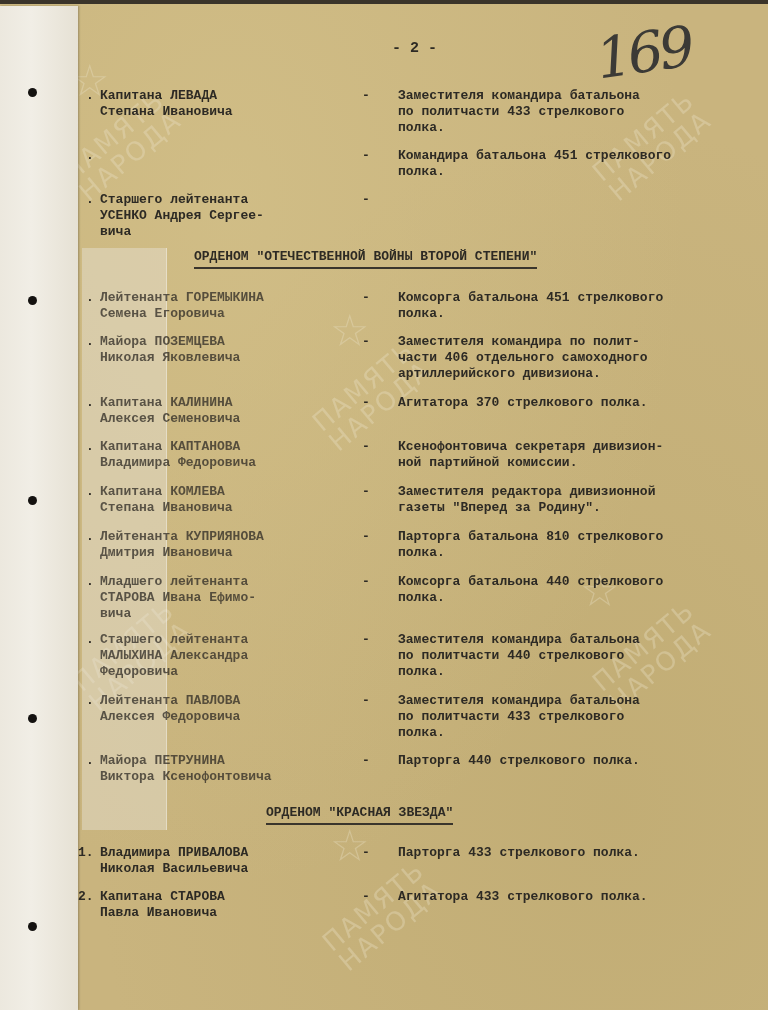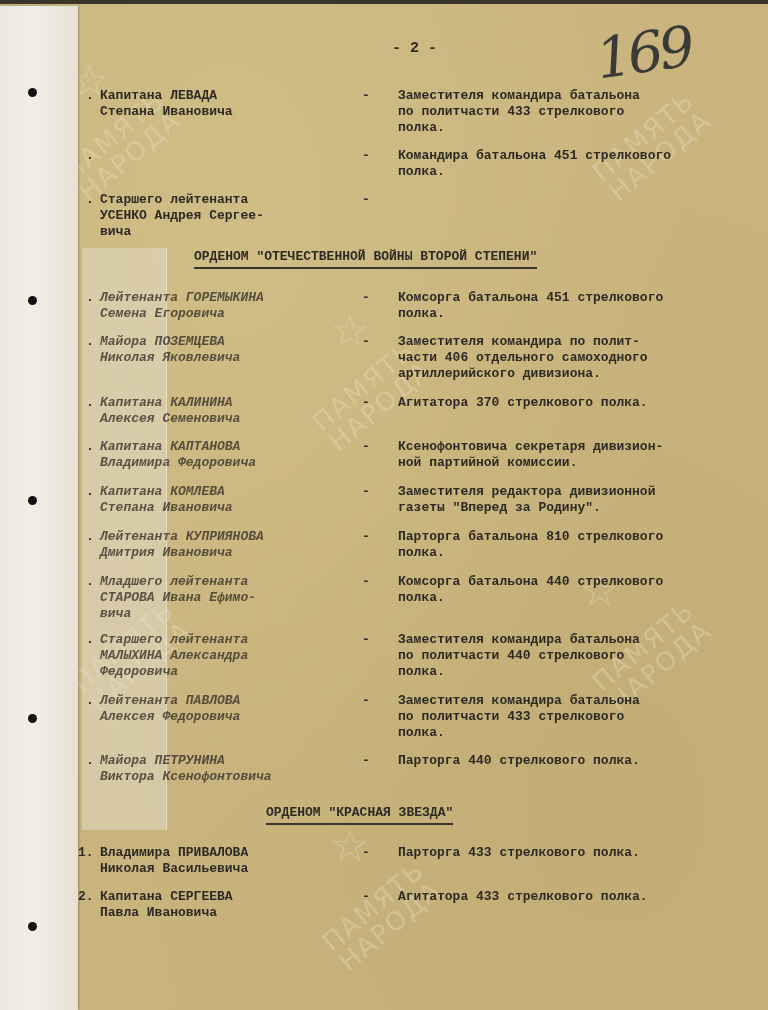--- a/index.html
+++ b/index.html
@@ -36,21 +36,21 @@
     .page-num { position: absolute; left: 392px; top: 40px; font-size: 15px; font-weight: bold; color: #2d2a24; }
     .folio {
       position: absolute; left: 596px; top: 20px; font-family: "DejaVu Serif", serif; font-style: italic;
       font-size: 56px; color: #3b3a36; transform: rotate(-8deg); letter-spacing: -4px;
     }
     .entry { position: absolute; left: 86px; width: 640px; }
     .bullet { position: absolute; left: 0; top: 0; font-size: 13px; font-weight: bold; color: #2d2a24; }
     .name { position: absolute; left: 14px; top: 0; width: 250px; font-size: 13px; line-height: 16px; font-weight: bold; color: #2d2a24; white-space: pre-line; }
     .dash { position: absolute; left: 276px; top: 0; font-size: 13px; font-weight: bold; color: #2d2a24; }
     .position { position: absolute; left: 312px; top: 0; width: 330px; font-size: 13px; line-height: 16px; font-weight: bold; color: #2d2a24; white-space: pre-line; }
-    .faded .name { color: rgba(45,42,36,0.75); font-style: italic; }
+    .faded .name { color: rgba(45,42,36,0.75); }
     .heading {
       position: absolute; font-size: 13px; font-weight: bold; color: #2d2a24;
       border-bottom: 2px solid #3a352c; padding-bottom: 3px; white-space: nowrap;
     }
   </style>
 </head>
 <body>
 
 <div class="sheet">
   <div class="top-edge"></div>
@@ -197,18 +197,18 @@
 
   <div class="entry" style="top:845px;">
     <span class="bullet" style="left:-8px;">1.</span>
     <div class="name">Владимира ПРИВАЛОВА
 Николая Васильевича</div>
     <span class="dash">-</span>
     <div class="position">Парторга 433 стрелкового полка.</div>
   </div>
   <div class="entry" style="top:889px;">
     <span class="bullet" style="left:-8px;">2.</span>
-    <div class="name">Капитана СЕРГЕЕВА
+    <div class="name">Капитана СТАРОВА
 Павла Ивановича</div>
     <span class="dash">-</span>
     <div class="position">Агитатора 433 стрелкового полка.</div>
   </div>
 </div>
 
 </body></html>

